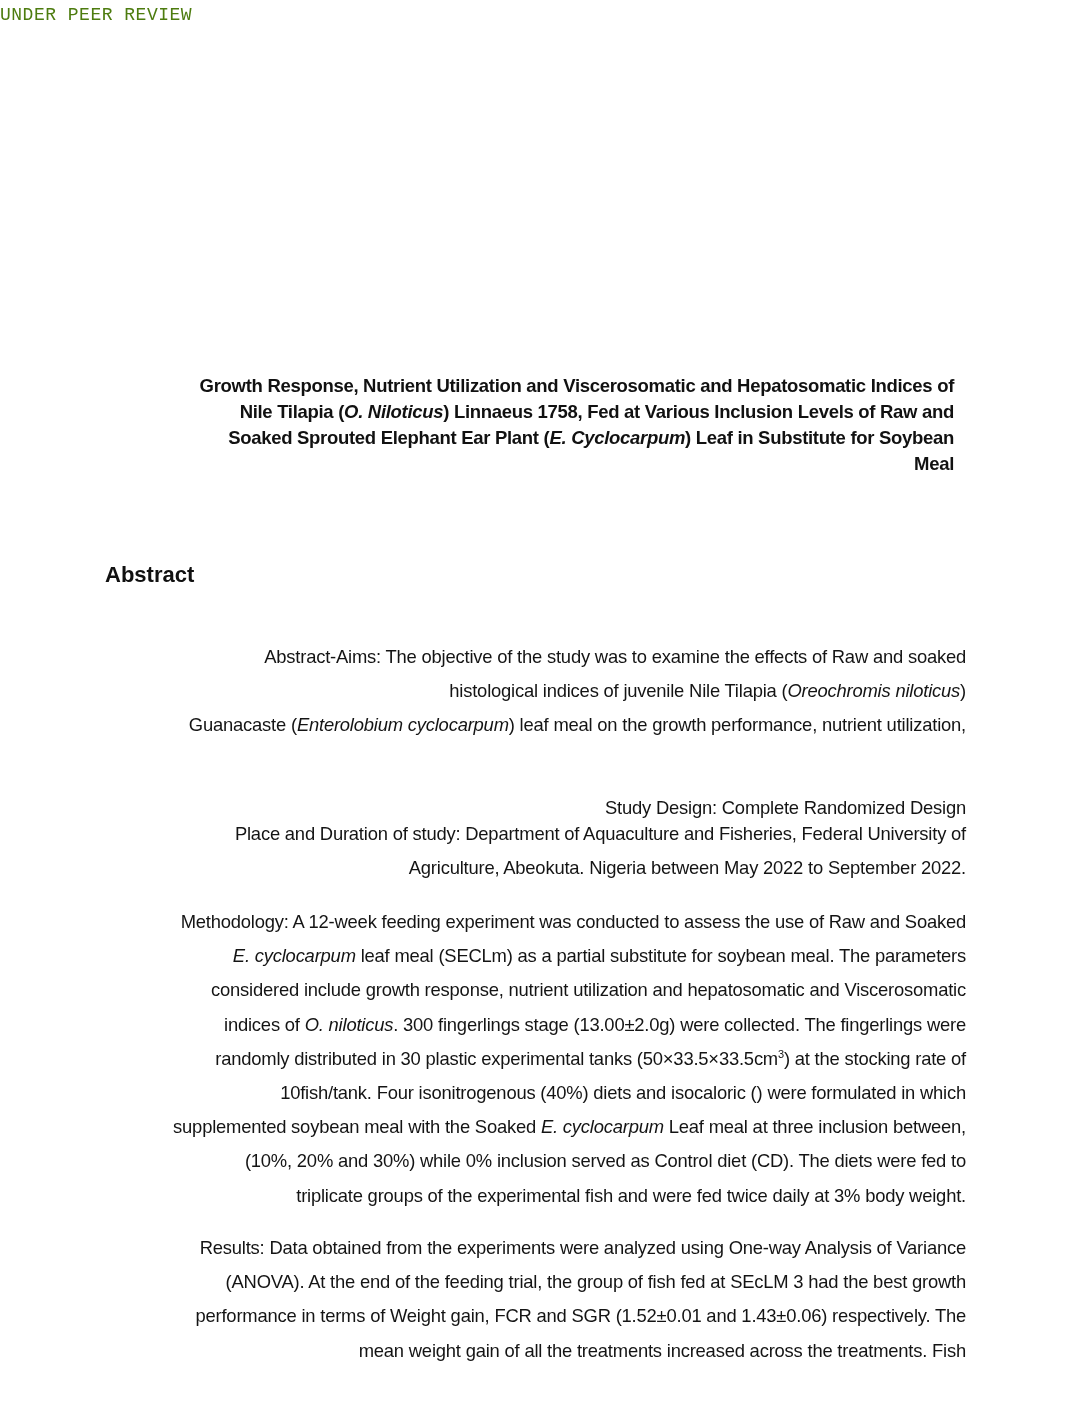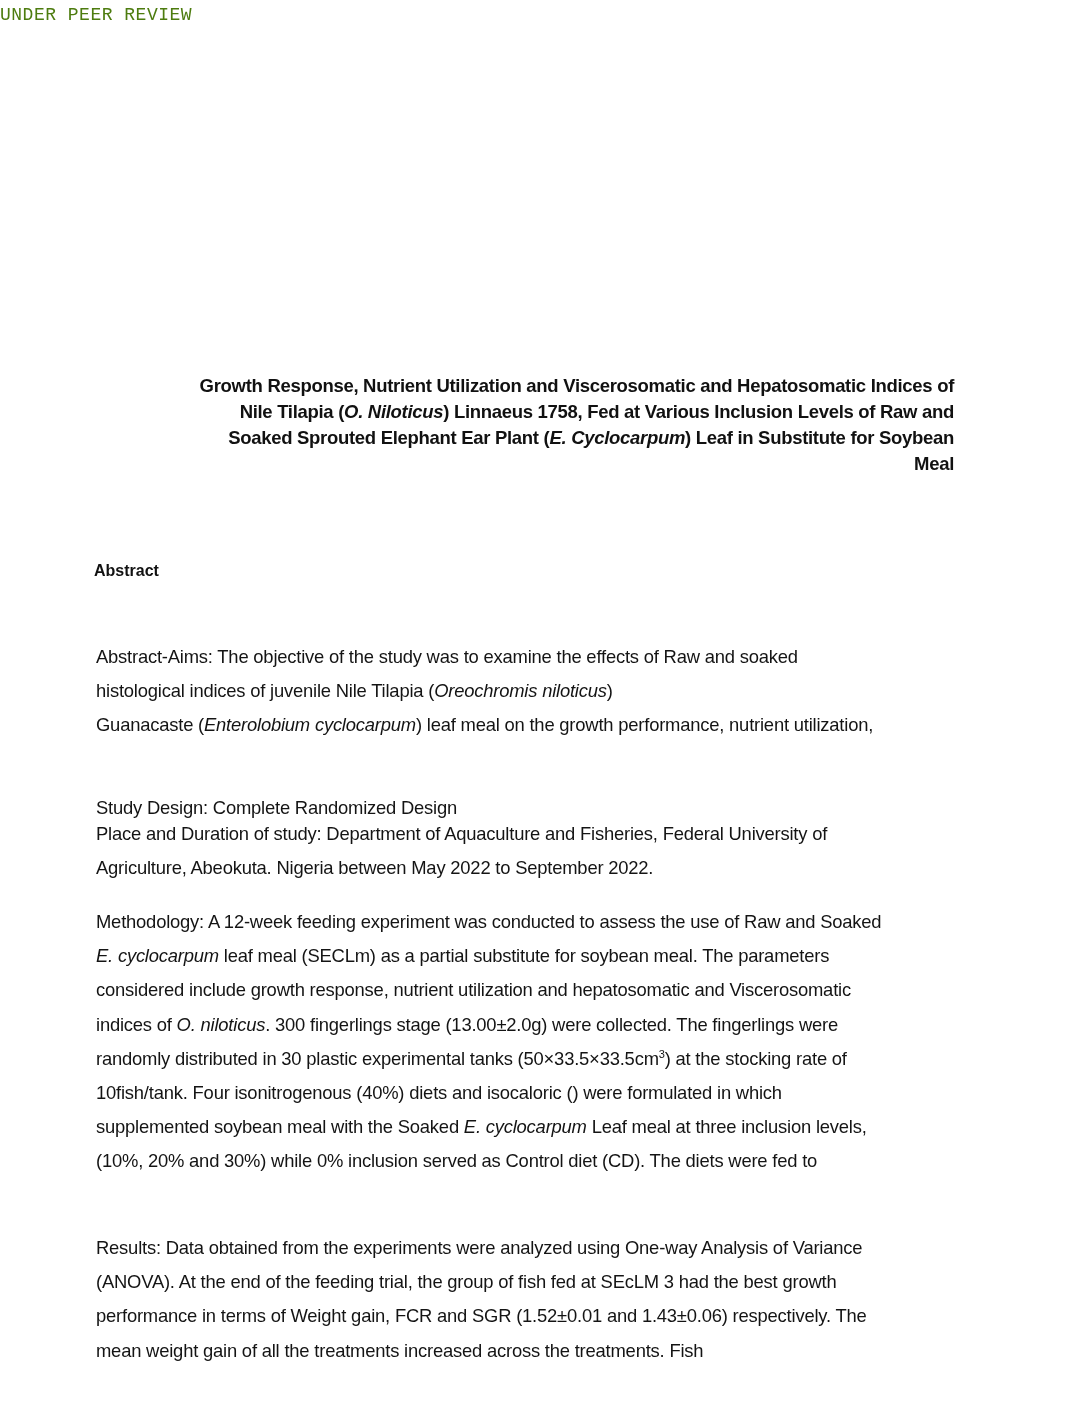--- a/index.html
+++ b/index.html
@@ -29,36 +29,36 @@
       text-align: right;
       font-weight: bold;
       font-size: 18.5px;
       line-height: 26px;
       letter-spacing: -0.3px;
       color: #111;
     }
     .title .line { display: block; white-space: nowrap; }
     .abstract-heading {
       position: absolute;
-      left: 94px;
+      left: 105px;
       top: 562px;
       font-weight: bold;
-      font-size: 16px;
+      font-size: 22px;
       color: #111;
     }
     .body-text {
       position: absolute;
       left: 96px;
       width: 870px;
       font-size: 18.4px;
       line-height: 34.2px;
       letter-spacing: -0.2px;
       color: #141414;
     }
-    .body-text p { margin: 0; }
+    .body-text p { margin: 0; text-align: right; }
     .body-text .ln { display: block; white-space: nowrap; }
     em { font-style: italic; }
     sup { font-size: 11px; line-height: 0; vertical-align: 7px; }
     #p-aims { top: 640px; }
     #p-design { top: 791px; }
     #p-place { top: 817px; }
     #p-method { top: 905px; }
     #p-results { top: 1231px; }
   </style>
 </head>
@@ -97,22 +97,23 @@
 </div>
 
 <div class="body-text" id="p-method">
   <p>
       <span class="ln"><span>Methodology: A 12-week feeding experiment was conducted to assess the use of Raw and Soaked</span></span>
       <span class="ln"><em>E. cyclocarpum</em><span> leaf meal (SECLm) as a partial substitute for soybean meal. The parameters</span></span>
       <span class="ln"><span>considered include growth response, nutrient utilization and hepatosomatic and Viscerosomatic</span></span>
       <span class="ln"><span>indices of </span><em>O. niloticus</em><span>. 300 fingerlings stage (13.00±2.0g) were collected. The fingerlings were</span></span>
       <span class="ln"><span>randomly distributed in 30 plastic experimental tanks (50×33.5×33.5cm</span><sup>3</sup><span>) at the stocking rate of</span></span>
       <span class="ln"><span>10fish/tank. Four isonitrogenous (40%) diets and isocaloric () were formulated in which</span></span>
-      <span class="ln"><span>supplemented soybean meal with the Soaked </span><em>E. cyclocarpum</em><span> Leaf meal at three  inclusion levels,</span></span>
+      <span class="ln"><span>supplemented soybean meal with the Soaked </span><em>E. cyclocarpum</em><span> Leaf meal at three  inclusion between,</span></span>
       <span class="ln"><span>(10%, 20% and 30%) while 0% inclusion served as Control diet (CD). The diets were fed to</span></span>
+      <span class="ln"><span>triplicate groups of the experimental fish and were fed twice daily at 3% body  weight.</span></span>
     </p>
 </div>
 
 <div class="body-text" id="p-results">
   <p>
       <span class="ln"><span>Results: Data obtained from the experiments were analyzed using One-way Analysis of Variance</span></span>
       <span class="ln"><span>(ANOVA). At the end of the feeding trial, the group of fish fed at SEcLM 3 had the best growth</span></span>
       <span class="ln"><span>performance in terms of Weight gain, FCR and SGR (1.52±0.01 and 1.43±0.06) respectively. The</span></span>
       <span class="ln"><span>mean weight gain of all the treatments increased across the treatments. Fish</span></span>
     </p>

